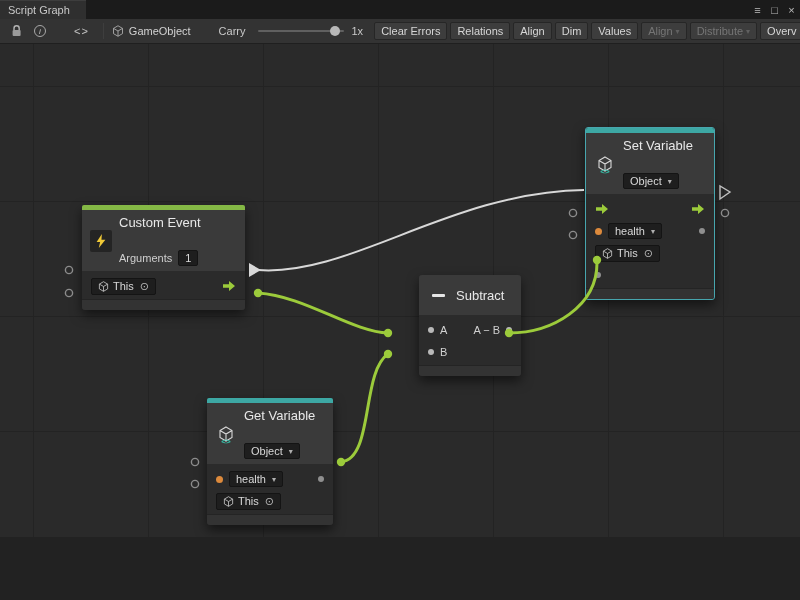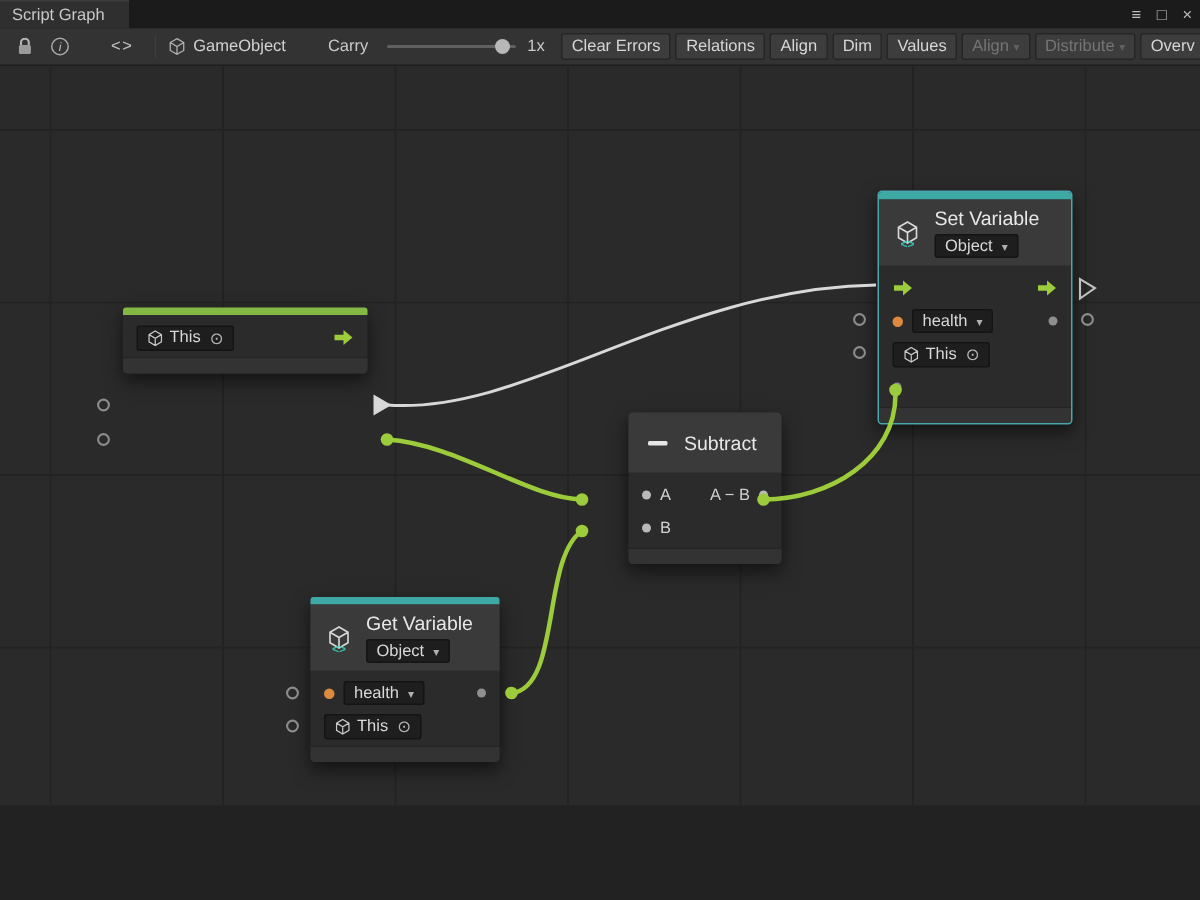--- a/index.html
+++ b/index.html
@@ -39,21 +39,21 @@
   .wire-flow{stroke:#d8d8d8;stroke-width:2;fill:none}
   .wire-val{stroke:#9ccb3b;stroke-width:3;fill:none;stroke-linecap:round}
 
   
   .node{position:absolute;z-index:2;background:#2b2b2b;border-radius:3px;box-shadow:0 5px 12px rgba(0,0,0,.55);color:#d2d2d2}
   .node.selected{border:1px solid #47a6ae}
   .strip{height:5px;border-radius:2px 2px 0 0}
   .nhead{background:#3a3a3a;display:flex;align-items:center;gap:7px;padding:5px 8px;min-height:40px}
   .nhead.single{min-height:40px}
   .ntitle{font-size:13px;color:#e8e8e8}
-  .nsub{display:flex;align-items:center;gap:6px;margin-top:3px;color:#cfcfcf}
+  .nsub{display:flex;align-items:center;gap:6px;margin-top:20px;color:#cfcfcf}
   .valbox{background:#1e1e1e;border:1px solid #141414;border-radius:2px;padding:1px 6px;min-width:16px;text-align:center;color:#dcdcdc;cursor:text}
   .inlinebox{background:#1e1e1e;border:1px solid #141414;border-radius:2px;padding:1px 6px;display:inline-flex;align-items:center;gap:4px;color:#d8d8d8;cursor:pointer}
   .dd{font-size:8px;color:#b0b0b0;margin-left:2px}
   .picker{color:#b8b8b8;margin-left:2px;font-size:11px}
   .nbody{padding:4px 0 2px}
   .nrow{display:flex;align-items:center;height:22px;padding:0 9px;gap:6px}
   .spacer{flex:1}
   .port-dot{width:7px;height:7px;border-radius:50%;flex:0 0 auto}
   .port-dot.orange{background:#dd8a3c}
   .port-dot.gray{background:#8f8f8f;width:6px;height:6px}
@@ -130,20 +130,34 @@
       </span>
     <span class="tb-btn">
         <span>Overv</span>
       </span>
   </div>
 
   <div class="canvas">
 
     <div class="node" style="left:82px;top:161px;width:163px">
       <div class="strip" style="background:#84b845"></div>
+      <div class="nhead">
+        <span class="nicon event-tile">
+          <svg width="14" height="16" viewBox="0 0 16 16">
+              <polygon points="9,0 3,9 7,9 5.5,16 13,6.5 8.5,6.5" fill="#f0c937"></polygon>
+            </svg>
+        </span>
+        <span>
+          <div class="ntitle">Custom Event</div>
+          <div class="nsub">
+            <span>Arguments</span>
+            <span class="valbox">1</span>
+          </div>
+        </span>
+      </div>
       <div class="nbody">
         <div class="nrow">
           <span class="inlinebox">
             <svg width="11" height="11" viewBox="0 0 16 16">
                 <path d="M8 1 L14 4.5 V11.5 L8 15 L2 11.5 V4.5 Z M2 4.5 L8 8 L14 4.5 M8 8 V15" fill="none" stroke="#c8c8c8" stroke-width="1.2"></path>
               </svg>
             <span>This</span>
             <span class="picker">⊙</span>
           </span>
           <span class="spacer"></span>

